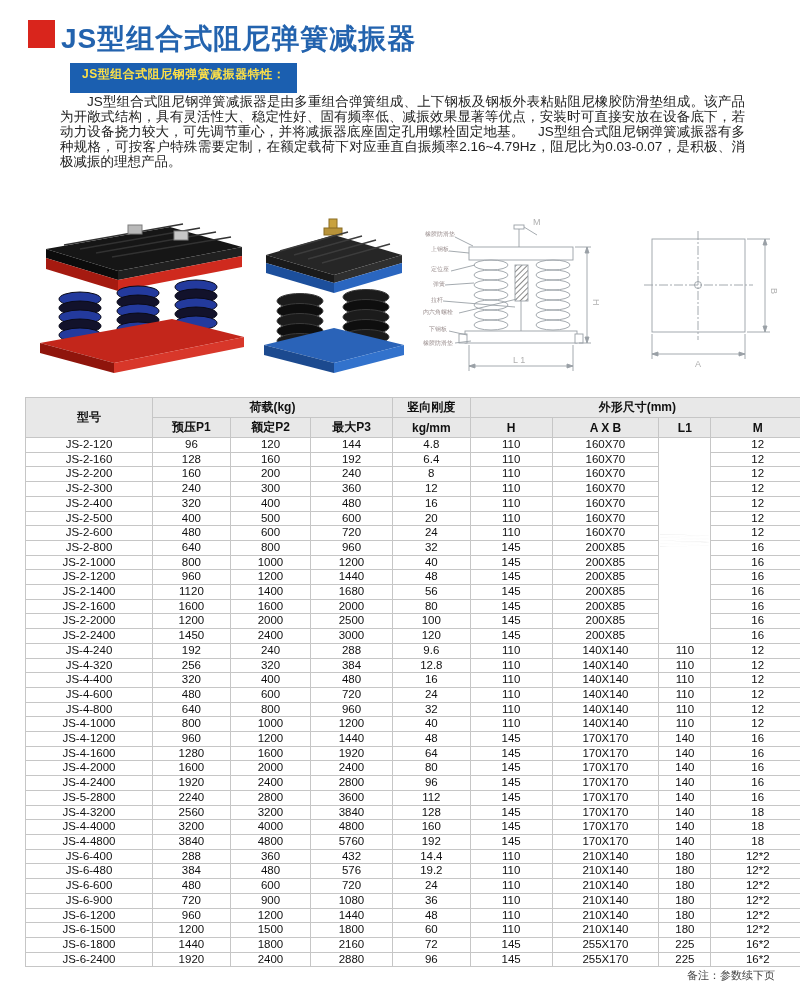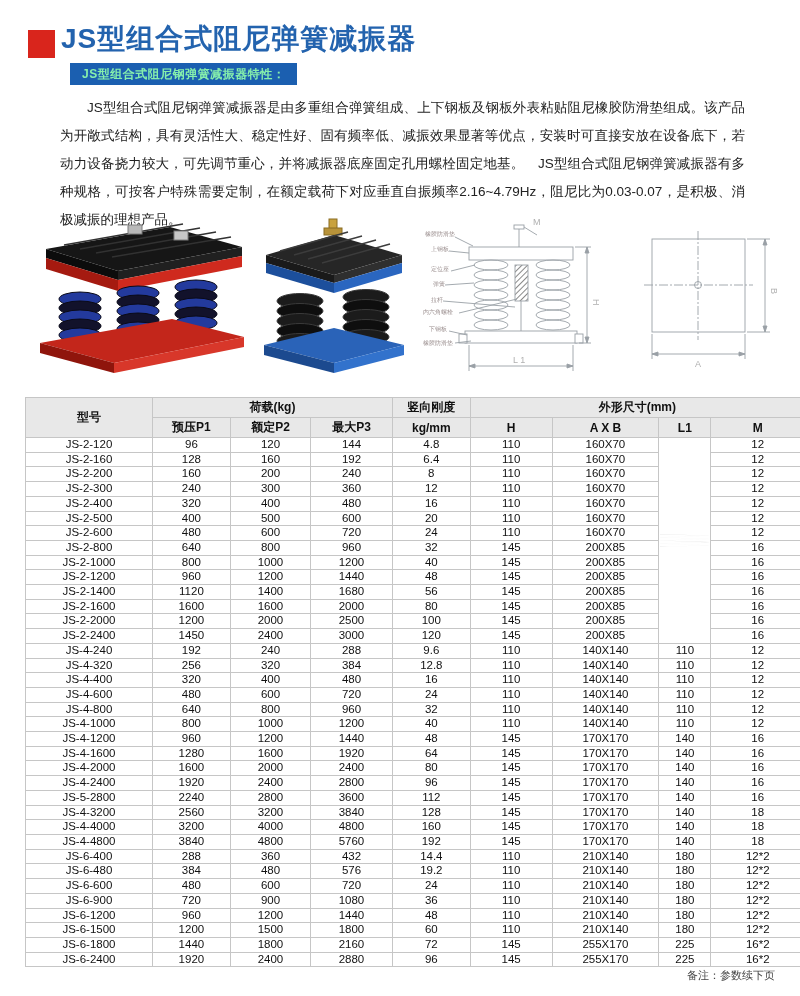--- a/index.html
+++ b/index.html
@@ -3,32 +3,32 @@
 <meta charset="utf-8">
 <style>
   html,body{margin:0;padding:0;}
   body{
     width:800px;height:996px;position:relative;overflow:hidden;
     background:#ffffff;
     font-family:"Liberation Sans","DejaVu Sans",sans-serif;
     color:#333;
   }
   
-  .title-row{position:absolute;left:28px;top:20px;display:flex;align-items:flex-end;}
+  .title-row{position:absolute;left:28px;top:20px;display:flex;align-items:flex-start;}
   .red-sq{width:27px;height:28px;background:#d9251c;display:inline-block;}
   .page-title{margin:0 0 0 6px;font-size:28px;font-weight:bold;color:#2363ae;letter-spacing:1px;}
   .banner{
-    position:absolute;left:70px;top:63px;height:22px;line-height:22px;
-    background:#1b5fb0;color:#86efac;font-size:12px;font-weight:bold;
+    position:absolute;left:70px;top:63px;height:30px;line-height:22px;
+    background:#1b5fb0;color:#fde047;font-size:12px;font-weight:bold;
     padding:0 12px;letter-spacing:0.5px;
   }
   
   .desc{
     position:absolute;left:60px;top:94px;width:685px;margin:0;
-    font-size:13.5px;line-height:28px;text-align:justify;text-indent:2em;color:#222;
+    font-size:13.5px;line-height:15px;text-align:justify;text-indent:2em;color:#222;
   }
   
   .figures{position:absolute;left:0;top:205px;width:800px;height:192px;}
   .fig{position:absolute;}
   .dwg-label{font-size:6px;fill:#9b8f8f;}
   .dim-label{font-size:9px;fill:#b0b0b0;}
   
   .spec-table{
     position:absolute;left:25px;top:397px;width:780px;
     border-collapse:collapse;table-layout:fixed;

